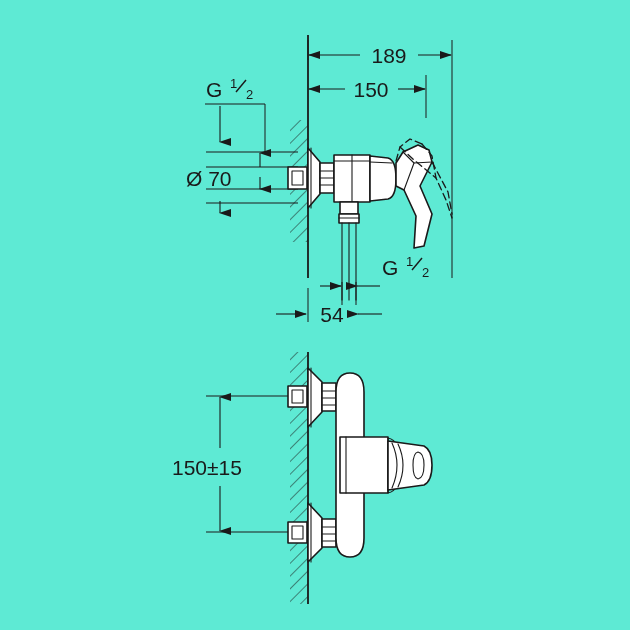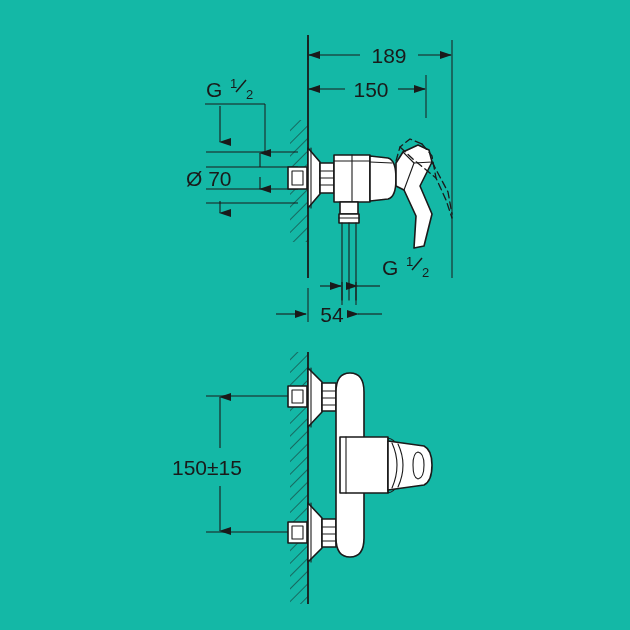--- a/index.html
+++ b/index.html
@@ -12,21 +12,21 @@
     width: 630px;
     height: 630px;
     font-family: "Liberation Sans", sans-serif;
     color: #1a1a1a;
     overflow: hidden;
   }
   #stage {
     position: relative;
     width: 630px;
     height: 630px;
-    background: #14b8a6;
+    background: #5eead4;
   }
   svg#drawing {
     display: block;
     width: 630px;
     height: 630px;
   }
   .dim-text {
     font-family: "Liberation Sans", sans-serif;
     font-size: 21px;
     fill: #1a1a1a;

